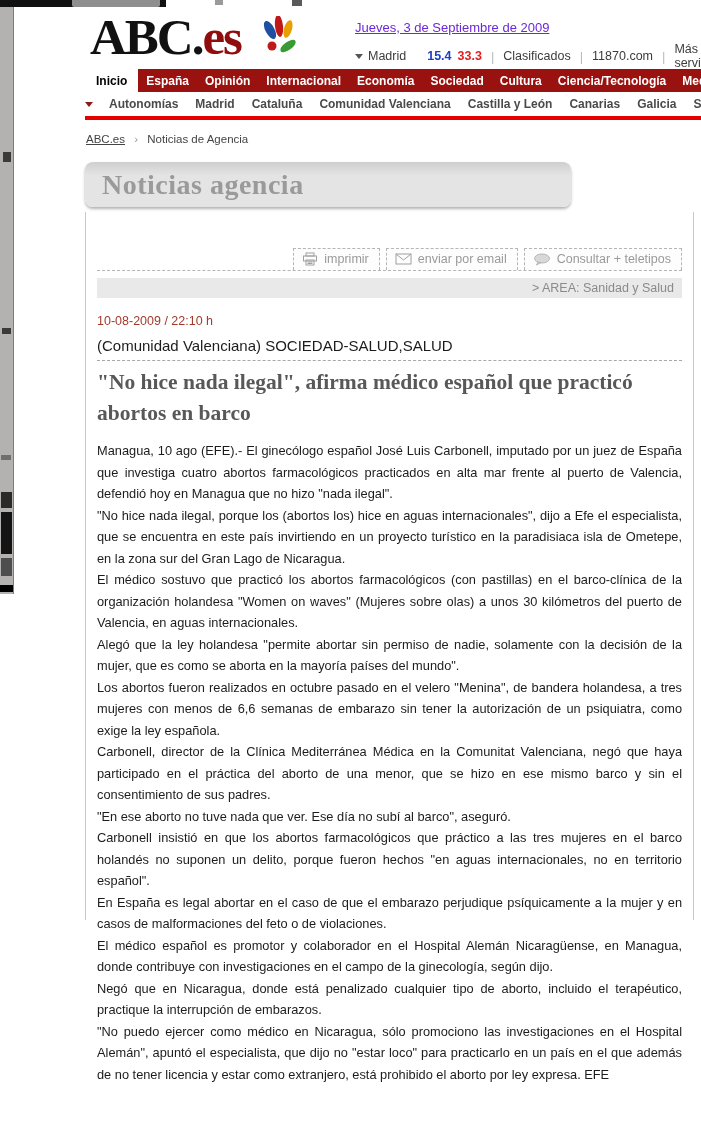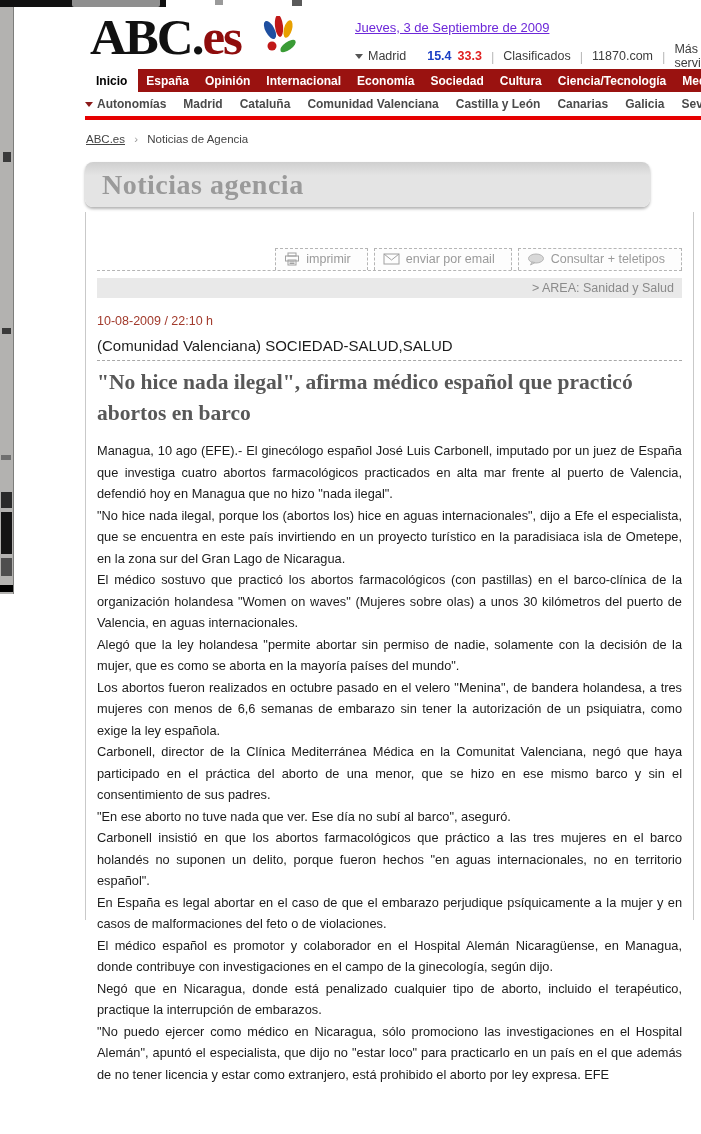--- a/index.html
+++ b/index.html
@@ -29,44 +29,44 @@
   .tmin{color:#1a3fc4;font-weight:bold;margin-right:6px;}
   .tmax{color:#e02020;font-weight:bold;}
   .head-sep{color:#bbb;margin:0 9px;font-size:13px;}
   .head-link{color:#3c3c3c;text-decoration:none;cursor:pointer;}
 
   
   .navbar{position:absolute;left:85px;right:0;top:69px;height:23px;background:#9a1210;display:flex;align-items:stretch;white-space:nowrap;}
   .nav-item{display:flex;align-items:center;padding:0 8px;color:#fff;font-weight:bold;font-size:12px;cursor:pointer;}
   .nav-item.active{background:#fff;color:#000000;padding:0 11px;}
   .subnav{position:absolute;left:85px;right:0;top:92px;height:24px;background:#fff;display:flex;align-items:center;white-space:nowrap;}
-  .subnav-item{display:flex;align-items:center;color:#4a4a4a;font-weight:bold;font-size:12px;margin-right:17px;cursor:pointer;}
+  .subnav-item{display:flex;align-items:center;color:#4a4a4a;font-weight:bold;font-size:12px;margin-right:17px;cursor:pointer;gap:12px;}
   .subnav-item:first-child .tri-red{margin-right:4px;}
   .tri-red{display:inline-block;width:0;height:0;border-left:4px solid transparent;border-right:4px solid transparent;
            border-top:5px solid #8b1a1a;}
   .redline{position:absolute;left:85px;right:0;top:116px;height:4px;background:#e60000;}
 
   
   .breadcrumb{position:absolute;left:86px;top:133px;font-size:11.5px;color:#444;}
   .breadcrumb .root{color:#444;text-decoration:underline;cursor:pointer;}
   .breadcrumb .sep{color:#999;margin:0 6px;}
 
   
-  .title-box{position:absolute;left:85px;top:162px;width:565px;height:45px;
+  .title-box{position:absolute;left:85px;top:162px;width:486px;height:45px;
              background:linear-gradient(#cfcfcf,#e4e4e4 30%,#e4e4e4);border-radius:8px;
              box-shadow:0 2px 3px rgba(0,0,0,.3);display:flex;align-items:center;}
   .title-box h1{margin:0 0 0 17px;font-family:"Liberation Serif","DejaVu Serif",serif;
                 font-size:28px;font-weight:bold;color:#9a9a9a;letter-spacing:.5px;}
 
   
   .panel{position:absolute;left:85px;top:212px;width:609px;height:708px;background:#fff;
          border-left:1px solid #c9c9c9;border-right:1px solid #c9c9c9;box-sizing:border-box;padding:0 11px;}
   .toolbar{margin-top:36px;border-bottom:1px dashed #b5b5b5;display:flex;justify-content:flex-end;align-items:flex-end;}
   .tool-btn{display:flex;align-items:center;border:1px dashed #b5b5b5;border-bottom:none;margin-left:6px;
-            padding:3px 16px 4px 8px;color:#9a9a9a;font-size:12.5px;cursor:pointer;background:#fdfdfd;}
+            padding:3px 10px 4px 8px;color:#9a9a9a;font-size:12.5px;cursor:pointer;background:#fdfdfd;}
   .tool-btn svg{margin-right:6px;}
   .area-bar{margin-top:7px;background:#e9e9e9;color:#8a8a8a;font-size:12.5px;text-align:right;padding:3px 8px;}
   .art-date{margin-top:16px;color:#a23a2c;font-size:12.5px;}
   .art-cat{margin-top:9px;color:#1c1c1c;font-size:15px;}
   .dash-hr{border:none;border-top:1px dashed #a8a8a8;margin:6px 0 4px;}
   .headline{font-family:"Liberation Serif","DejaVu Serif",serif;font-weight:bold;font-size:21.5px;
             line-height:1.42;color:#585858;margin:6px 0 12px;}
   .body-text p{margin:0;font-size:12.8px;line-height:21.5px;text-align:justify;color:#1c1c1c;}
 </style>
 </head>

